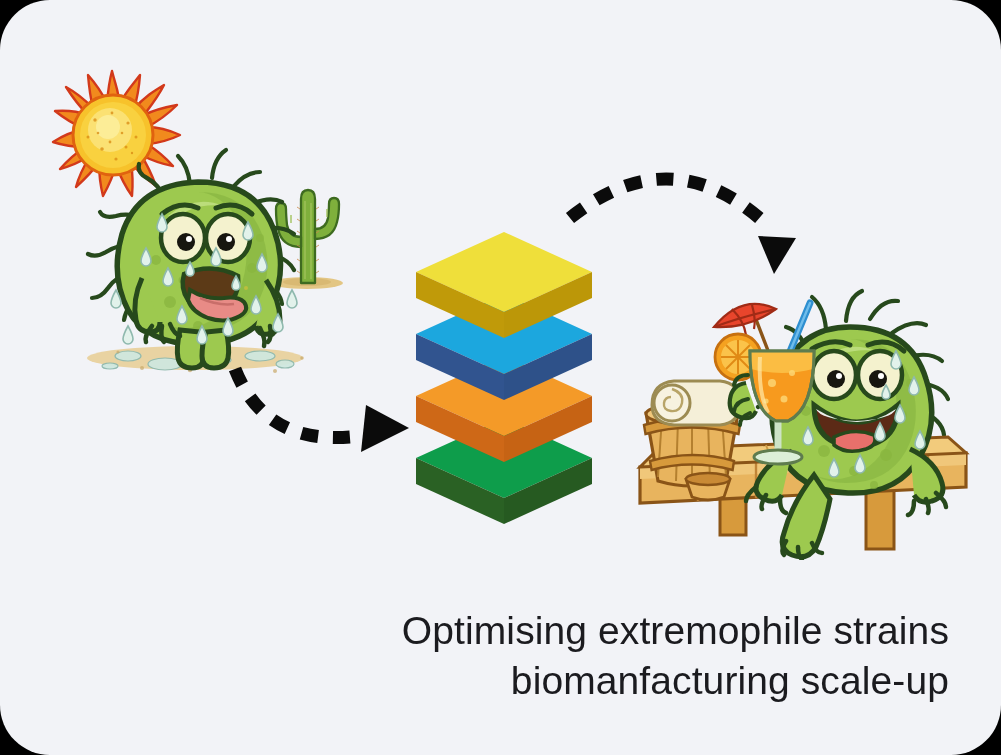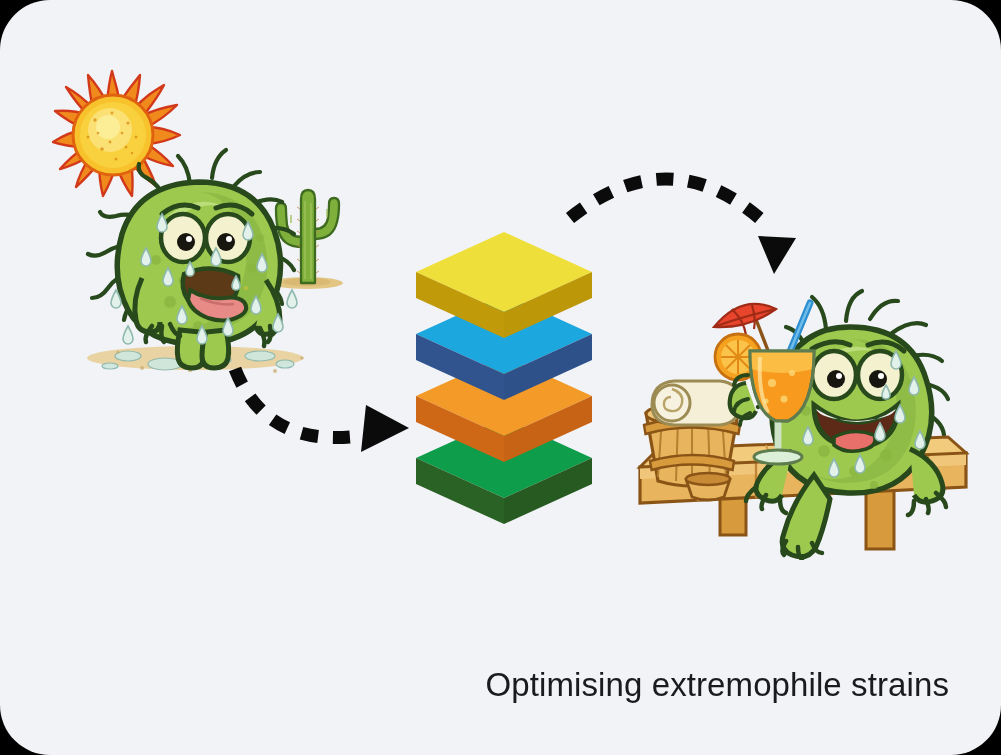--- a/index.html
+++ b/index.html
@@ -7,21 +7,21 @@
        font-family:"Liberation Sans","DejaVu Sans",sans-serif;}
   .card{position:absolute;left:0;top:0;width:1001px;height:755px;
         background:#F2F3F7;border-radius:50px;overflow:hidden;}
 
   
   .scene{position:absolute;inset:0;}
 
   
   .caption{position:absolute;right:52px;bottom:48px;text-align:right;
            color:#1b1b1f;line-height:1.30;}
-  .cap-line{font-size:33px;font-weight:400;letter-spacing:.1px;white-space:nowrap;}
+  .cap-line{font-size:39px;font-weight:400;letter-spacing:.1px;white-space:nowrap;}
   .cap-line b{font-weight:700;}
 
   
   .stack{position:absolute;left:414px;top:226px;width:180px;height:280px;}
   .layer{position:absolute;left:0;width:180px;height:110px;}
   .layer svg{display:block;}
 
   
   .arrow{position:absolute;}
 
@@ -403,16 +403,17 @@
 
         <path d="M122 86 L186 86 q0 58 -26 70 L148 156 q-26 -12 -26 -70 Z" fill="none" stroke="#5E7C4E" stroke-width="3"></path>
 
         <path d="M118 118 q-14 2 -16 16 q-2 14 10 18 q12 4 16 -6" fill="#9DC94F" stroke="#27491C" stroke-width="4.2"></path>
         <path d="M120 110 q-12 0 -14 10 M120 134 q-12 2 -14 12 M122 148 q-10 4 -10 12" fill="none" stroke="#27491C" stroke-width="4" stroke-linecap="round"></path>
       </g>
     </svg>
 
     <div class="caption">
       <div class="cap-line">Optimising extremophile strains</div>
+      <div class="cap-line">biomanfacturing scale-up</div>
     </div>
 
   </div>
 </div>
 
 </body></html>

